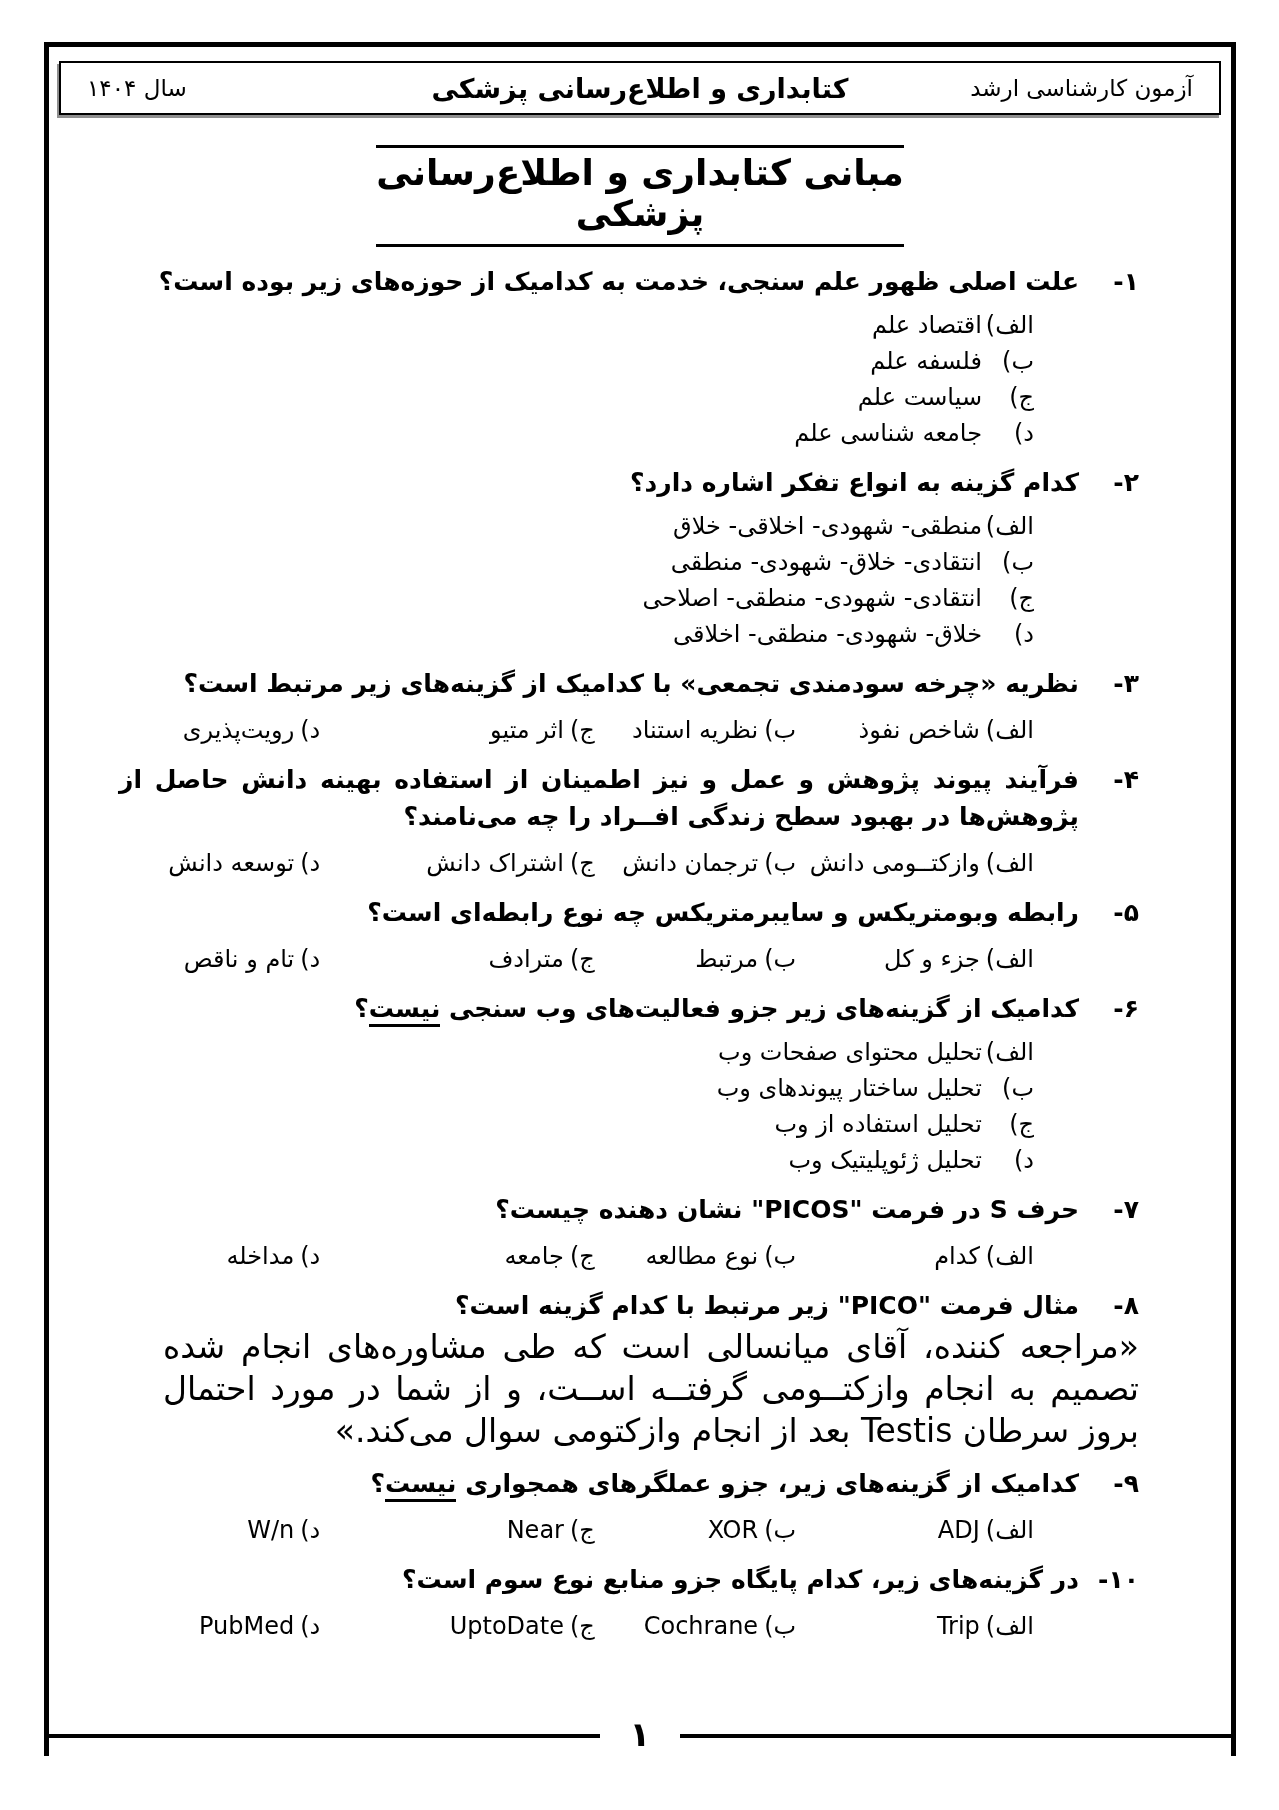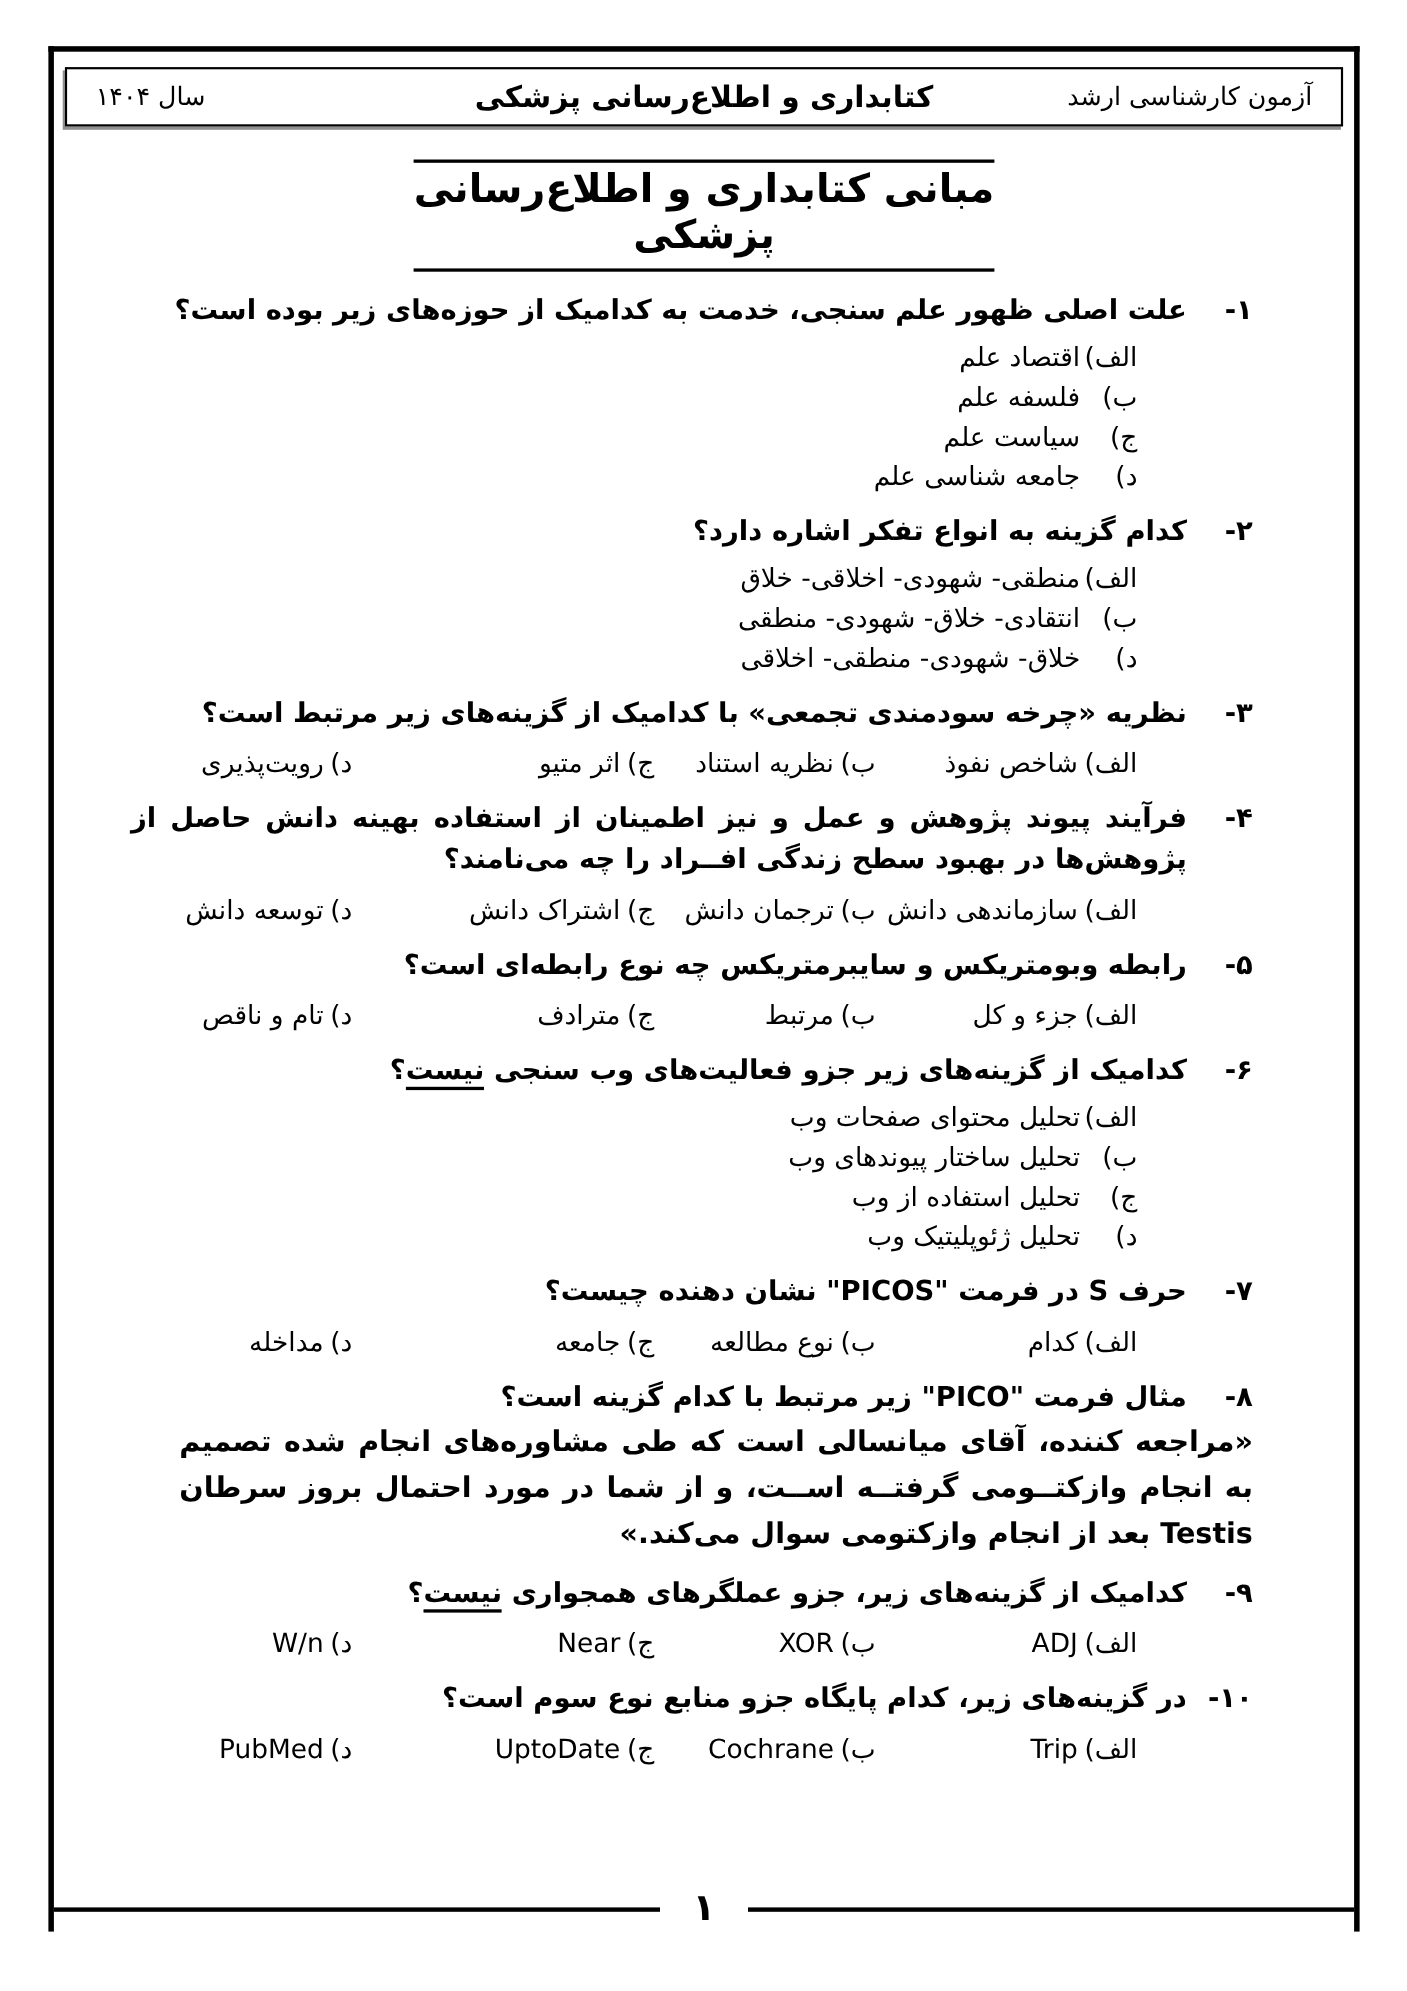--- a/index.html
+++ b/index.html
@@ -13,21 +13,21 @@
   .header-center{position:absolute;left:50%;transform:translateX(-50%);font-size:27px;font-weight:bold;white-space:nowrap;}
   
   .title-block{width:528px;margin:30px auto 0;border-top:3px solid #000;border-bottom:3px solid #000;
     padding:4px 0 10px;text-align:center;font-size:36px;font-weight:bold;}
   
   .content{padding:16px 92px 0 70px;}
   .question{margin-bottom:13px;}
   .q-head{display:flex;gap:12px;font-weight:bold;font-size:25px;line-height:37px;}
   .q-num{width:48px;flex-shrink:0;}
   .q-text{flex:1;text-align:justify;}
-  .q-quote{font-weight:bold;font-size:26px;line-height:42px;text-align:justify;margin-top:2px;margin-left:44px;}
+  .q-quote{font-weight:normal;font-size:33px;line-height:42px;text-align:justify;margin-top:2px;margin-left:44px;}
   .u{border-bottom:3px solid #000;padding-bottom:1px;}
   .options{margin:7px 105px 0 0;font-size:24px;}
   .opt{line-height:36px;}
   .opt-label{display:inline-block;min-width:52px;}
   .options-row{display:grid;grid-template-columns:26% 22% 30% 22%;margin:10px 105px 0 0;font-size:24px;line-height:36px;}
   .options-row .opt{line-height:36px;}
   .options-row .opt-label{min-width:0;margin-left:6px;}
   
   .page-footer{position:absolute;bottom:0;left:0;right:0;display:flex;align-items:center;}
   .footer-line{flex:1;height:4px;background:#000;}
@@ -62,20 +62,21 @@
     </div>
 
     <div class="question">
       <div class="q-head">
         <span class="q-num">۲-</span>
         <div class="q-text">کدام گزینه به انواع تفکر اشاره دارد؟</div>
       </div>
       <div class="options">
         <div class="opt"><span class="opt-label">الف)</span><span>منطقی- شهودی- اخلاقی- خلاق</span></div>
         <div class="opt"><span class="opt-label">ب)</span><span>انتقادی- خلاق- شهودی- منطقی</span></div>
+        <div class="opt"><span class="opt-label">ج)</span><span>انتقادی- شهودی- منطقی- اصلاحی</span></div>
         <div class="opt"><span class="opt-label">د)</span><span>خلاق- شهودی- منطقی- اخلاقی</span></div>
       </div>
     </div>
 
     <div class="question">
       <div class="q-head">
         <span class="q-num">۳-</span>
         <div class="q-text">نظریه «چرخه سودمندی تجمعی» با کدامیک از گزینه‌های زیر مرتبط است؟</div>
       </div>
       <div class="options-row">
@@ -85,21 +86,21 @@
         <div class="opt"><span class="opt-label">د)</span><span>رویت‌پذیری</span></div>
       </div>
     </div>
 
     <div class="question">
       <div class="q-head">
         <span class="q-num">۴-</span>
         <div class="q-text">فرآیند پیوند پژوهش و عمل و نیز اطمینان از استفاده بهینه دانش حاصل از پژوهش‌ها در بهبود سطح زندگی افــراد را چه می‌نامند؟</div>
       </div>
       <div class="options-row">
-        <div class="opt"><span class="opt-label">الف)</span><span>سازماندهی دانش</span></div>
+        <div class="opt"><span class="opt-label">الف)</span><span>وازکتــومی دانش</span></div>
         <div class="opt"><span class="opt-label">ب)</span><span>ترجمان دانش</span></div>
         <div class="opt"><span class="opt-label">ج)</span><span>اشتراک دانش</span></div>
         <div class="opt"><span class="opt-label">د)</span><span>توسعه دانش</span></div>
       </div>
     </div>
 
     <div class="question">
       <div class="q-head">
         <span class="q-num">۵-</span>
         <div class="q-text">رابطه وبومتریکس و سایبرمتریکس چه نوع رابطه‌ای است؟</div>

